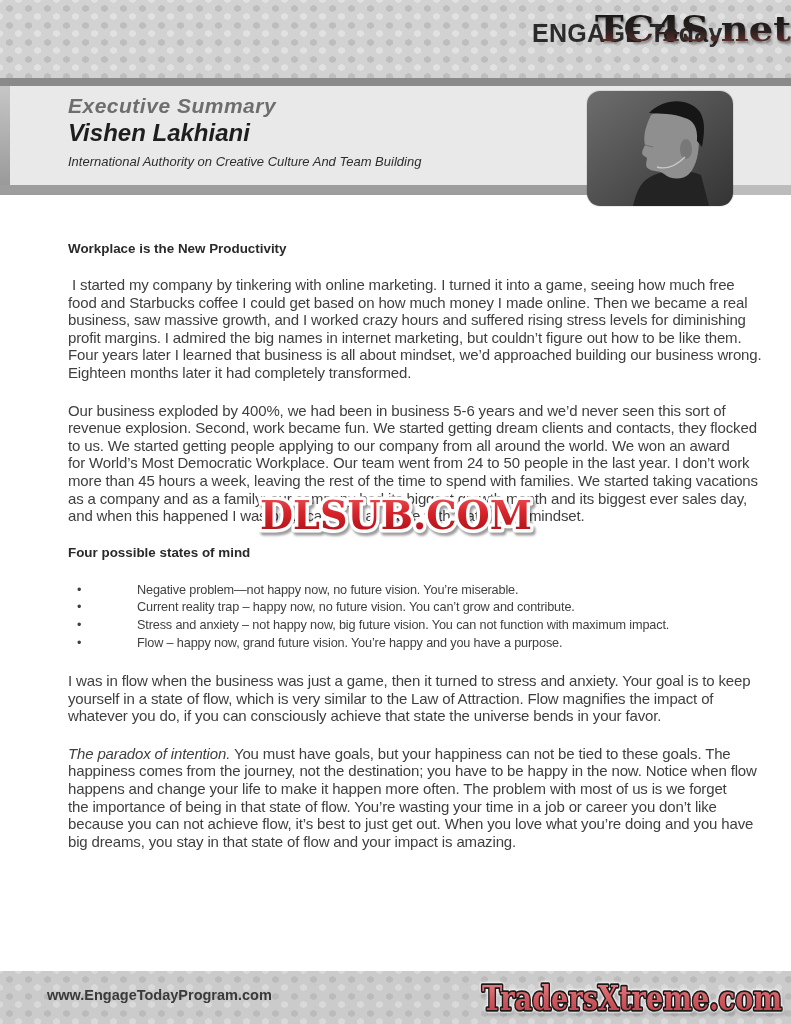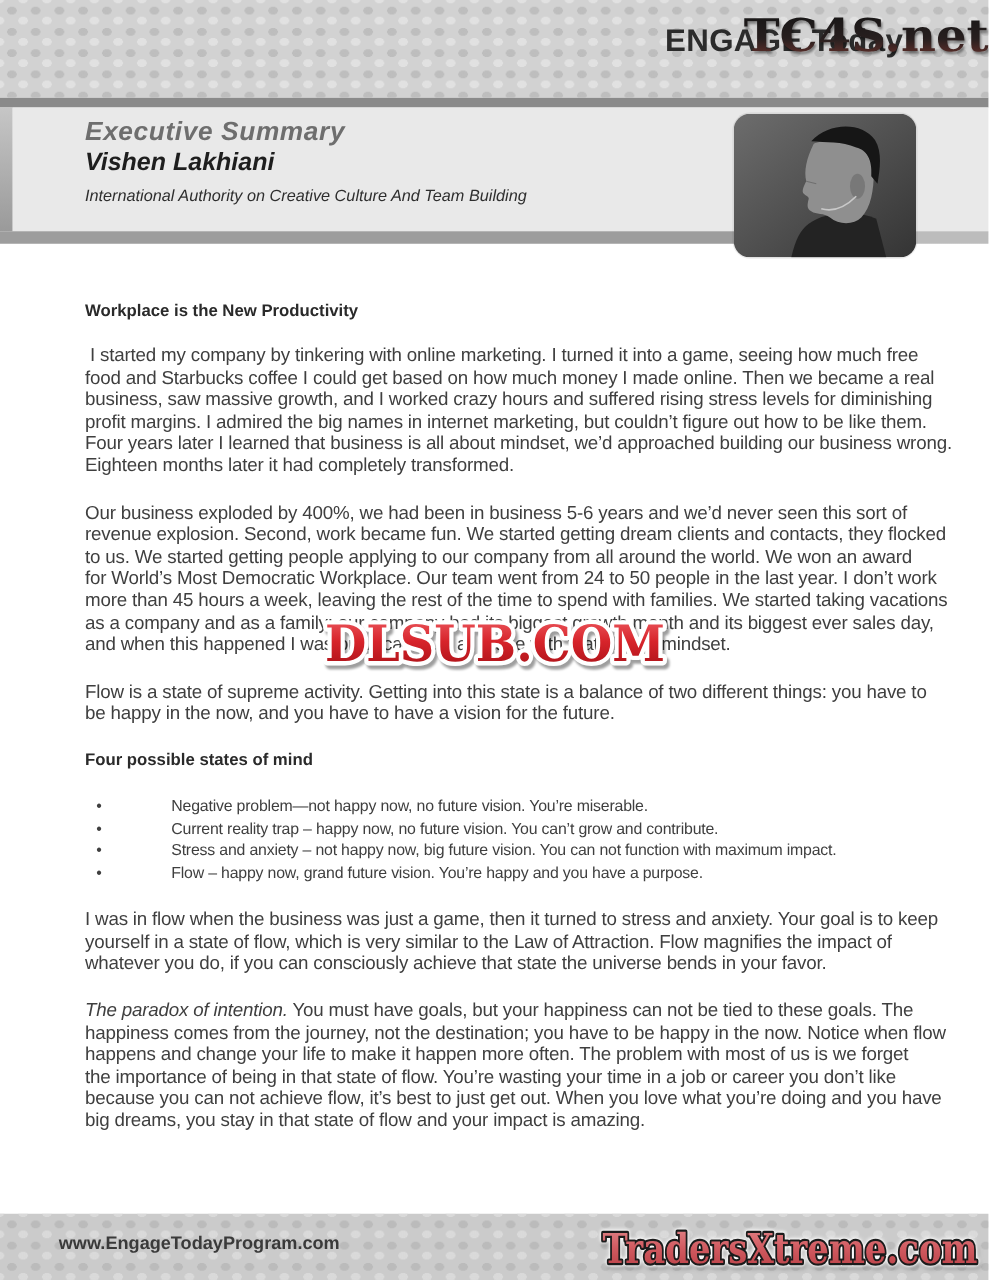--- a/index.html
+++ b/index.html
@@ -20,21 +20,21 @@
         filter:drop-shadow(1px 2px 1px rgba(0,0,0,.45));}
 
   .bar1{height:8px;background:#8a8a8a;}
 
   
   .titlewrap{position:relative;}
   .titlewrap::before{content:'';position:absolute;left:0;top:0;width:10px;height:99px;
         background:linear-gradient(#c6c6c6,#9a9a9a);}
   .titleband{margin-left:10px;height:99px;background:#e9e9e9;padding:8px 0 0 58px;box-sizing:border-box;}
   .h-title{margin:0;font-size:21px;font-style:italic;font-weight:700;color:#6e6e6e;letter-spacing:.5px;}
-  .h-author{margin:1px 0 0;font-size:20px;font-style:italic;font-weight:700;color:#1e1e1e;}
+  .h-author{margin:1px 0 0;font-size:24px;font-style:italic;font-weight:700;color:#1e1e1e;}
   .h-sub{margin:7px 0 0;font-size:13px;font-style:italic;color:#2e2e2e;}
   .bar2{height:10px;background:linear-gradient(to right,#9d9d9d 0,#9d9d9d 92%,#bcbcbc 92%);}
 
   .photo{position:absolute;left:587px;top:91px;width:146px;height:115px;border-radius:13px;
          overflow:hidden;z-index:5;box-shadow:0 0 0 1px rgba(0,0,0,.08);}
 
   
   .doc{padding:0 68px;color:#3f3f3f;}
   .sec{margin:46px 0 0;font-size:13.4px;font-weight:700;color:#2a2a2a;}
   .sec2{margin:20px 0 0;font-size:13.4px;font-weight:700;color:#2a2a2a;}
@@ -131,22 +131,20 @@
           <linearGradient id="dlgrad" x1="0" y1="0" x2="0" y2="1">
             <stop offset="0" stop-color="#ee5d63"></stop>
               <stop offset="0.45" stop-color="#d7242b"></stop>
             <stop offset="1" stop-color="#a30e14"></stop>
           </linearGradient>
         </defs>
         <text x="146" y="43" text-anchor="middle" font-family="DejaVu Serif, serif" font-weight="bold" font-size="40" fill="url(#dlgrad)" stroke="#ffffff" stroke-width="7" paint-order="stroke" stroke-linejoin="round" textLength="272" lengthAdjust="spacingAndGlyphs">DLSUB.COM</text>
       </svg>
     </div>
 
-    <p class="para">Flow is a state of supreme activity. Getting into this state is a balance of two different things: you have to
-be happy in the now, and you have to have a vision for the future.</p>
 
     <h3 class="sec2">Four possible states of mind</h3>
 
     <div class="bullets">
       <div class="brow">
         <span class="bchar">•</span>
         <span>Negative problem—not happy now, no future vision. You’re miserable.</span>
       </div>
       <div class="brow">
         <span class="bchar">•</span>

